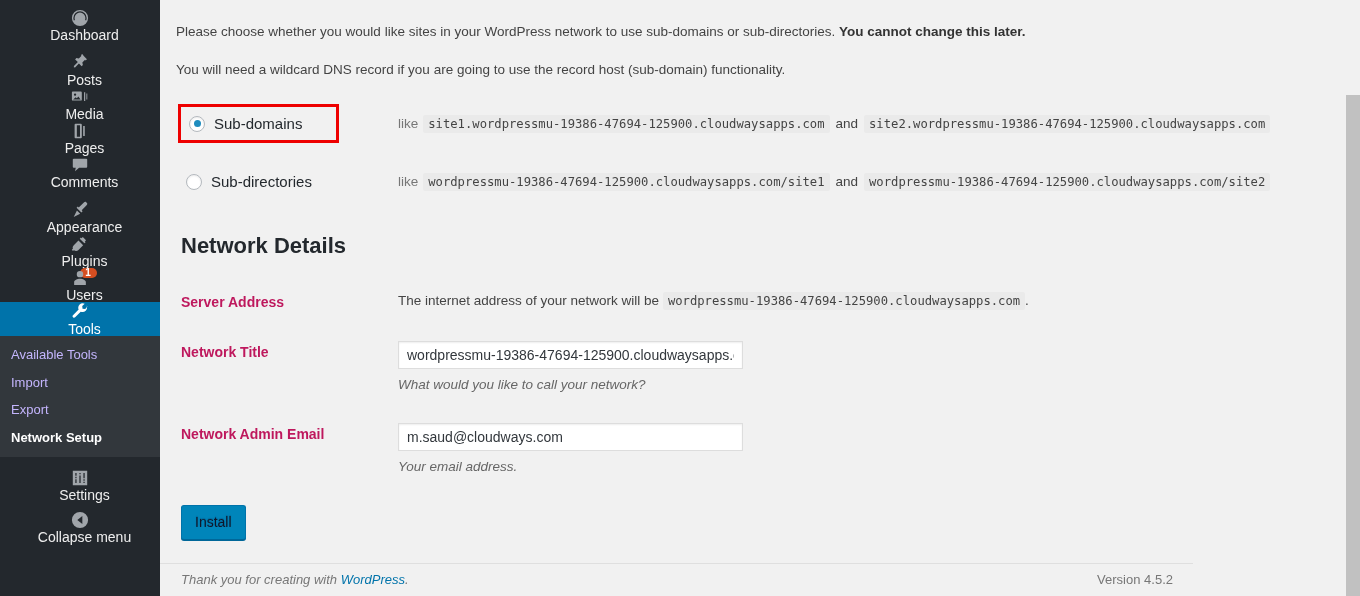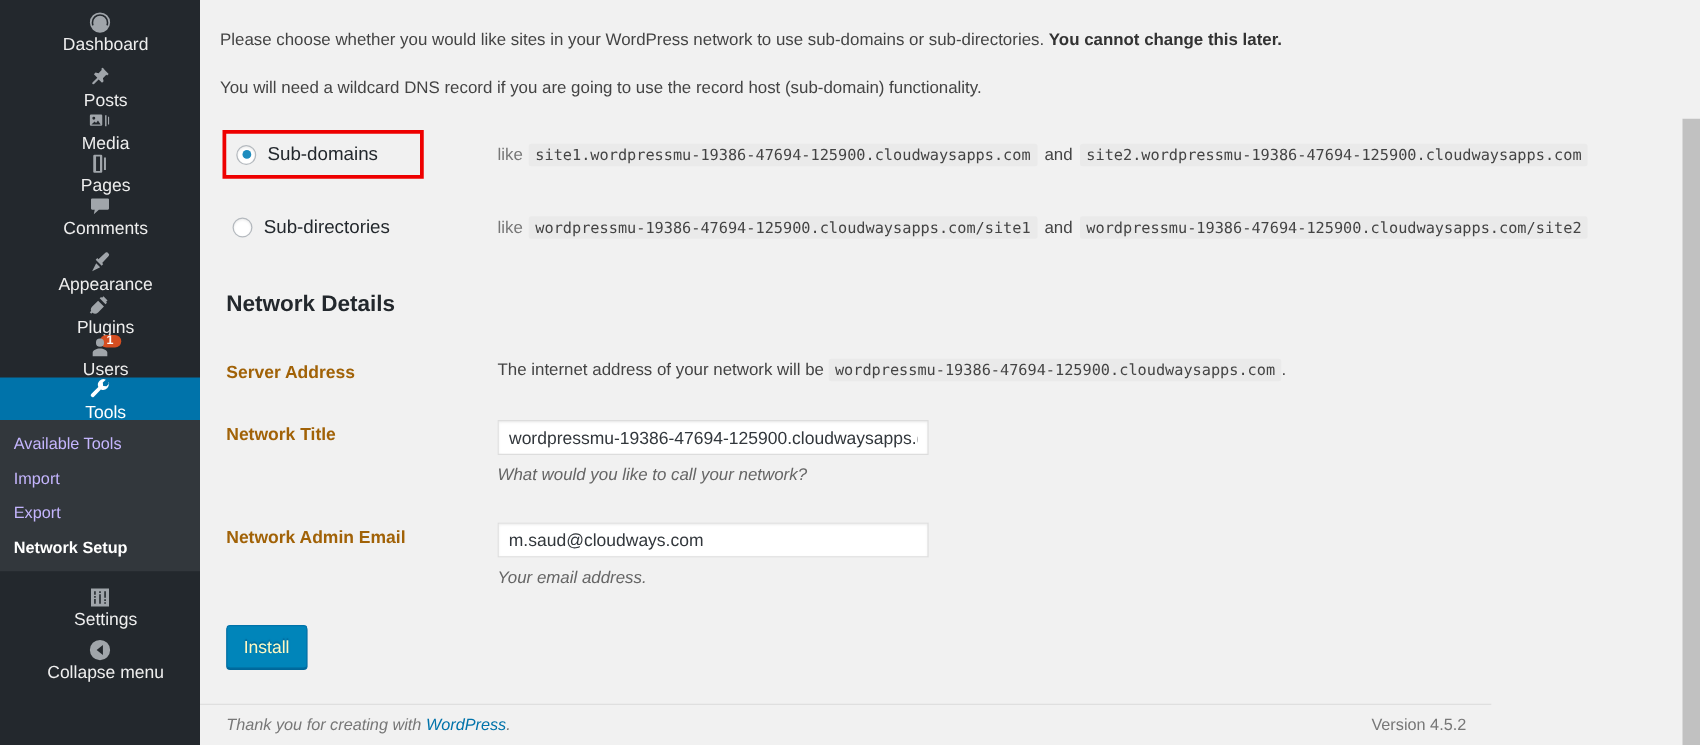--- a/index.html
+++ b/index.html
@@ -144,36 +144,36 @@
     font-size: 12.2px;
     background: #eaeaea;
     color: #444;
     padding: 2px 5px;
     border-radius: 2px;
     white-space: nowrap;
   }
   .and-word { margin: 0 6px; font-size: 13.5px; color: #444; }
 
   h3.section-title {
-    font-size: 18px;
+    font-size: 22px;
     font-weight: 600;
     color: #23282d;
     margin: 22px 0 0 5px;
     padding: 0;
   }
 
   
   .form-table { width: 100%; border-collapse: collapse; margin-top: 20px; }
   .form-table th {
     width: 222px;
     text-align: left;
     vertical-align: top;
     font-size: 14px;
     font-weight: 600;
-    color: #a16207;
+    color: #be185d;
     padding: 16px 10px 16px 5px;
     line-height: 1.3;
   }
   .form-table td {
     vertical-align: top;
     padding: 14px 10px 14px 0;
     font-size: 13.5px;
     color: #444;
     line-height: 1.4;
   }
@@ -201,21 +201,21 @@
     color: #666;
   }
 
   .submit-area { padding: 14px 0 0 5px; }
   .button-primary {
     display: inline-block;
     background: #0085ba;
     border: 1px solid #0073aa;
     border-bottom-color: #006799;
     border-radius: 3px;
-    color: #fef9c3;
+    color: #0f172a;
     font-family: "Liberation Sans", sans-serif;
     font-size: 14px;
     line-height: 1;
     padding: 9px 13px 10px;
     cursor: pointer;
     box-shadow: 0 1px 0 #006799;
     text-shadow: 0 -1px 1px #006799;
   }
 
   

